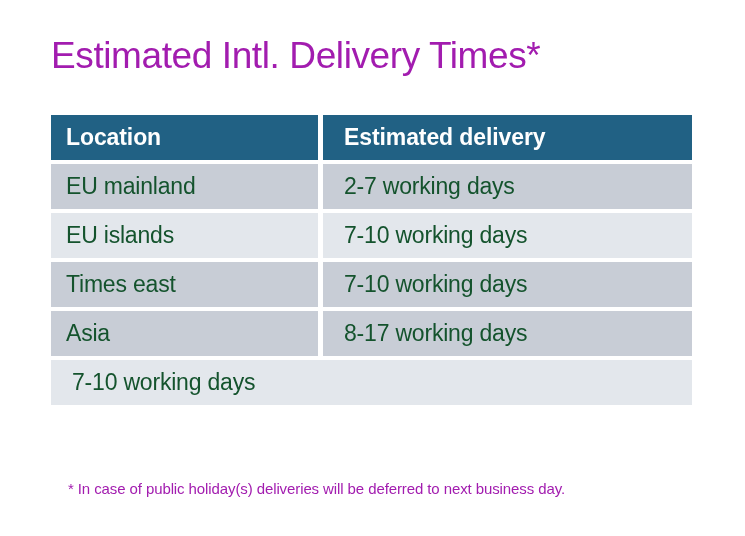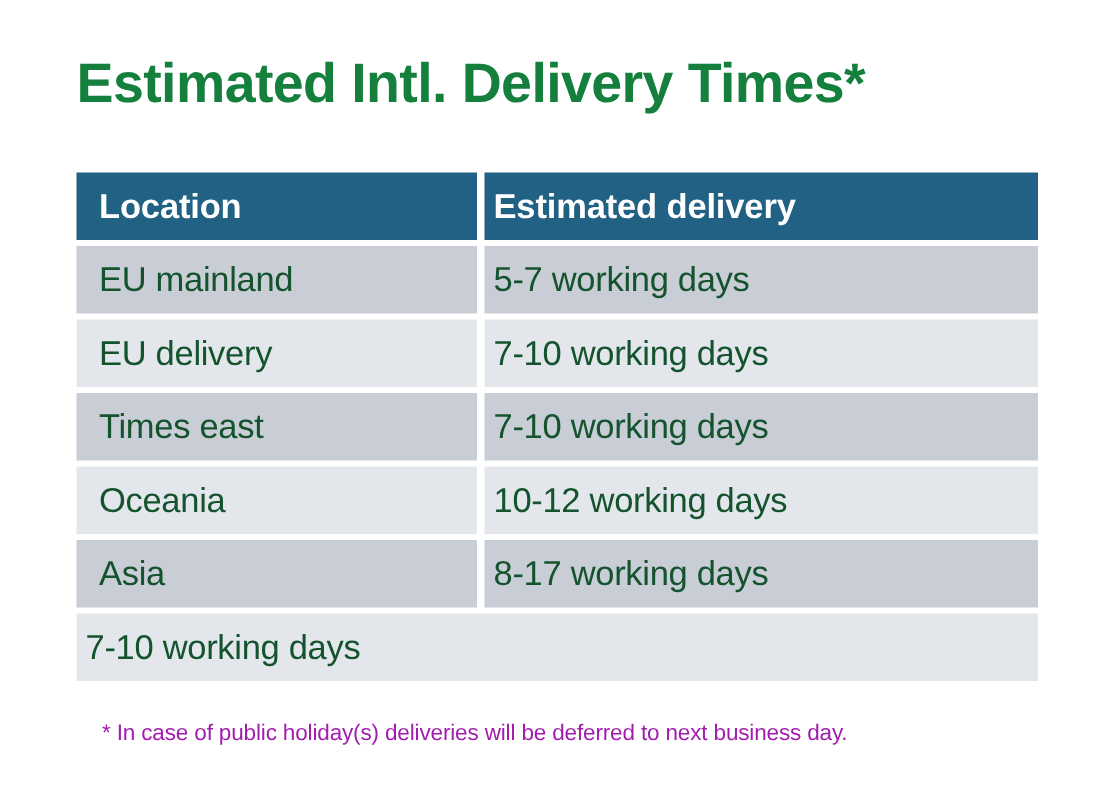--- a/index.html
+++ b/index.html
@@ -20,23 +20,23 @@
     width: 745px;
     height: 536px;
     box-sizing: border-box;
   }
   
   .page-title {
     position: absolute;
     left: 51px;
     top: 33px;
     font-size: 37px;
-    font-weight: 700;
+    font-weight: 400;
     letter-spacing: -0.4px;
-    color: #15803d;
+    color: #a21caf;
     line-height: 46px;
     white-space: nowrap;
   }
   
   .delivery-table {
     position: absolute;
     left: 51px;
     top: 115px;
     width: 641px;
     display: flex;
@@ -54,21 +54,21 @@
     box-sizing: border-box;
     display: flex;
     align-items: center;
     padding-left: 15px;
   }
   .cell-delivery {
     flex: 1 1 auto;
     box-sizing: border-box;
     display: flex;
     align-items: center;
-    padding-left: 6px;
+    padding-left: 21px;
   }
   
   .header-row .cell-location,
   .header-row .cell-delivery {
     height: 45px;
     background: #216184;
     color: #ffffff;
     font-size: 23px;
     font-weight: 700;
     letter-spacing: -0.1px;
@@ -111,37 +111,33 @@
 
   <div class="delivery-table">
 
     <div class="t-row header-row">
       <div class="cell-location">Location</div>
       <div class="cell-delivery">Estimated delivery</div>
     </div>
 
     <div class="t-row body-row shade-dark">
       <div class="cell-location">EU mainland</div>
-      <div class="cell-delivery">5-7 working days</div>
+      <div class="cell-delivery">2-7 working days</div>
     </div>
 
     <div class="t-row body-row shade-light">
-      <div class="cell-location">EU delivery</div>
+      <div class="cell-location">EU islands</div>
       <div class="cell-delivery">7-10 working days</div>
     </div>
 
     <div class="t-row body-row shade-dark">
       <div class="cell-location">Times east</div>
       <div class="cell-delivery">7-10 working days</div>
     </div>
 
-    <div class="t-row body-row shade-light">
-      <div class="cell-location">Oceania</div>
-      <div class="cell-delivery">10-12 working days</div>
-    </div>
 
     <div class="t-row body-row shade-dark">
       <div class="cell-location">Asia</div>
       <div class="cell-delivery">8-17 working days</div>
     </div>
 
     <div class="t-row body-row shade-light">
       <div class="cell-delivery">7-10 working days</div>
     </div>
 

